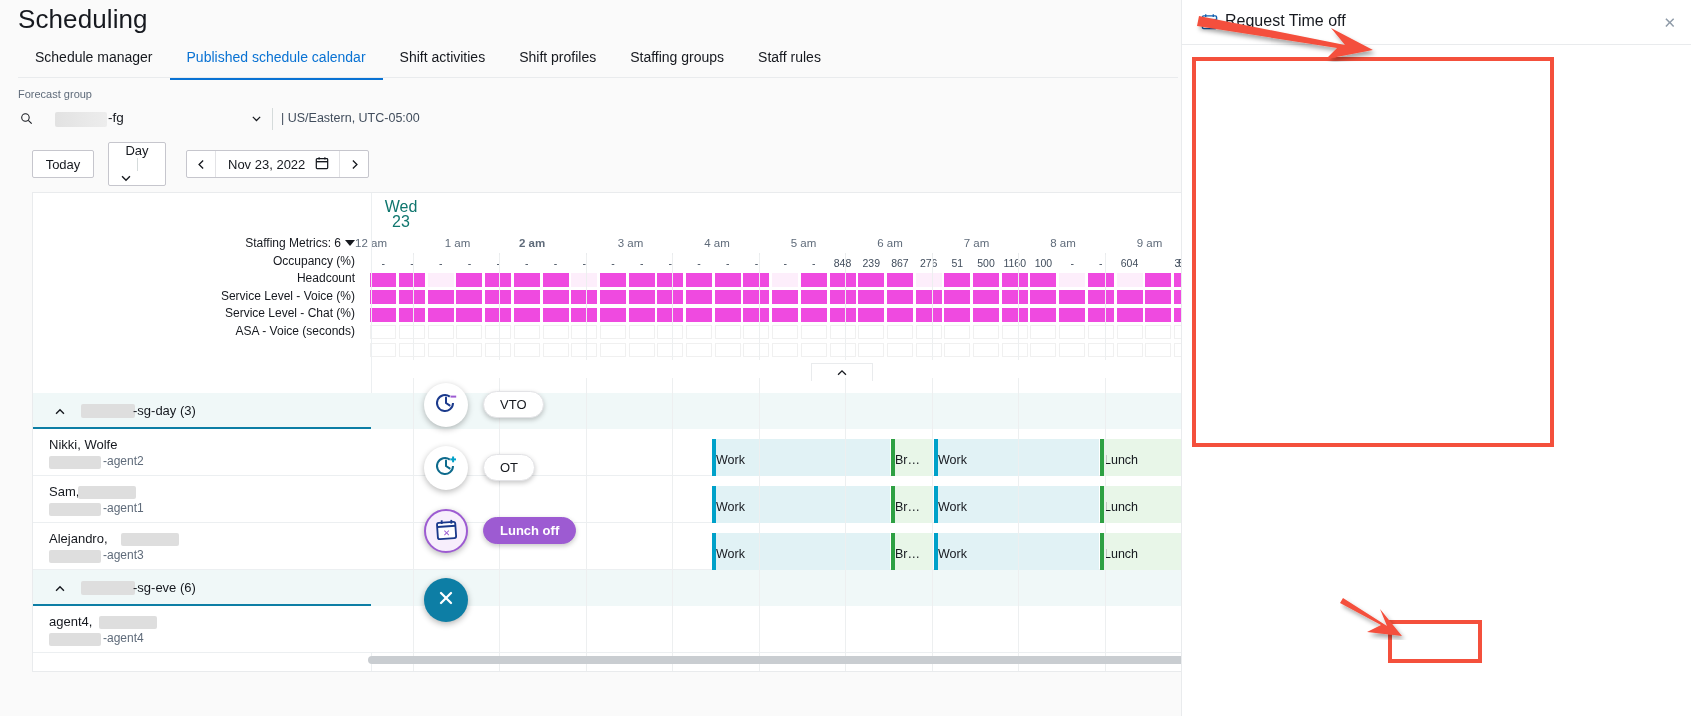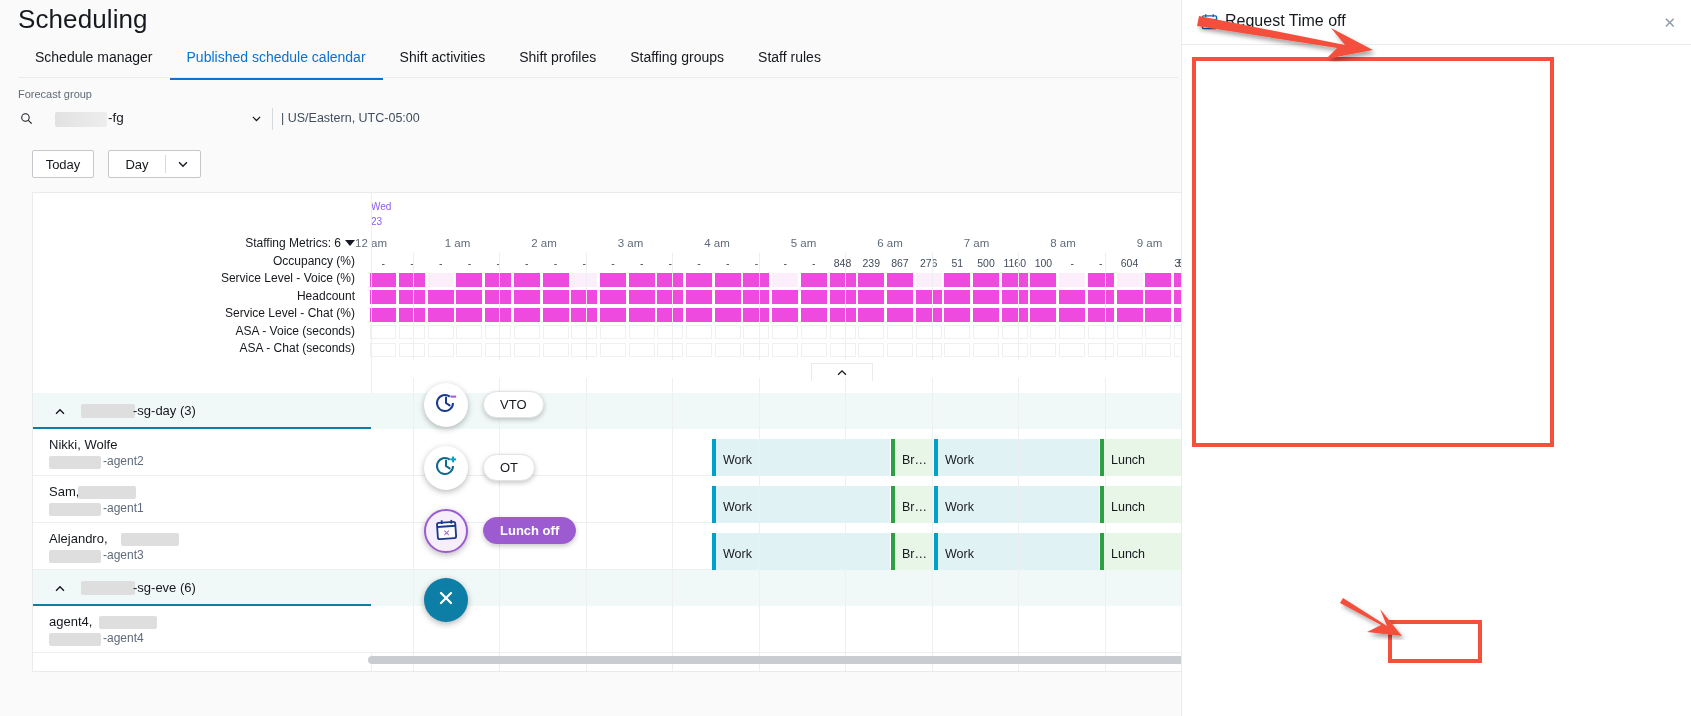--- a/index.html
+++ b/index.html
@@ -48,38 +48,38 @@
   .fg-divider { position: absolute; left: 254px; top: 0px; width: 1px; height: 22px; background: #d5dbdb; }
   .fg-tz { position: absolute; left: 263px; top: 3px; font-size: 12.5px; color: #414d5c; }
 
   .toolbar { position: absolute; left: 32px; top: 150px; height: 28px; display: flex; align-items: center; }
   .btn {
     height: 28px; border: 1px solid #c6c6cd; background: #fff; border-radius: 2px;
     font-size: 13px; color: #16191f; display: flex; align-items: center;
     justify-content: center; cursor: pointer; padding: 0 14px;
   }
   .btn-today { width: 62px; padding: 0; }
-  .seg { display: flex; margin-left: 14px; border: 1px solid #c6c6cd; border-radius: 2px; background: #fff; height: 28px; }
+  .seg { display: flex; margin-left: 14px; border: 1px solid #c6c6cd; border-radius: 2px; background: #fff; height: 44px; flex-direction: column; }
   .seg > div { display: flex; align-items: center; justify-content: center; font-size: 13px; color: #16191f; cursor: pointer; }
   .seg-label { width: 56px; }
   .seg-sep { width: 1px; background: #d5dbdb; height: 18px; align-self: center; }
   .seg-caret { width: 34px; }
   .datenav { display: flex; margin-left: 20px; border: 1px solid #c6c6cd; border-radius: 2px; background: #fff; height: 28px; }
   .datenav > div { display: flex; align-items: center; justify-content: center; cursor: pointer; font-size: 13px; color: #16191f; }
   .dn-prev, .dn-next { width: 28px; }
   .dn-mid { padding: 0 10px 0 12px; gap: 10px; border-left: 1px solid #e3e3e6; border-right: 1px solid #e3e3e6; }
 
   
   .calpanel {
     position: absolute; left: 32px; top: 192px; width: 1149px; height: 480px;
     background: #fff; border: 1px solid #e9ebed; border-right: none; overflow: hidden;
   }
   .daycol-head {
-    position: absolute; left: 338px; top: 6px; width: 60px; text-align: left;
-    font-size: 10px; color: #8b5cf6; line-height: 15px;
+    position: absolute; left: 338px; top: 6px; width: 60px; text-align: center;
+    font-size: 16px; color: #0f766e; line-height: 15px;
   }
   .metrics-labels {
     position: absolute; left: 0px; top: 42px; width: 330px; text-align: right;
   }
   .metrics-labels div { font-size: 12px; color: #16191f; height: 17.5px; line-height: 17.5px; padding-right: 8px; }
   .metrics-labels .mtop { font-weight: 400; }
   .caret-sm { display:inline-block; width:0;height:0;border-left:5px solid transparent;border-right:5px solid transparent;border-top:6px solid #16191f; vertical-align: 1px; margin-left: 4px;}
 
   .hours { position: absolute; left: 333px; top: 44px; height: 16px; }
   .hour { position: absolute; top: 0; font-size: 11.5px; color: #5f6b7a; text-align: center; }
@@ -105,21 +105,21 @@
   .grouprow .underline { position: absolute; left: 0; bottom: 0; width: 338px; height: 2px; background: #0d7ea5; }
   .grouprow .redact { position: absolute; left: 48px; top: 11px; width: 54px; height: 14px; background: #dedede; border-radius: 2px; }
   .agentrow { position: absolute; left: 0; width: 1149px; height: 47px; background: #fff; border-bottom: 1px solid #eceff1; }
   .agentrow .nm { position: absolute; left: 16px; top: 8px; font-size: 13px; color: #16191f; }
   .agentrow .sub { position: absolute; left: 16px; top: 25px; font-size: 12px; color: #5f6b7a; }
   .agentrow .redact { position: absolute; background: #dedede; border-radius: 2px; height: 13px; }
   .sepcol { position: absolute; left: 338px; top: 0; width: 1px; height: 480px; background: #eceff1; }
 
   .shiftbar {
     position: absolute; height: 42px; font-size: 12.5px; color: #16191f;
-    display: flex; align-items: center; padding-left: 7px; overflow: hidden; white-space: nowrap;
+    display: flex; align-items: center; padding-left: 0; overflow: hidden; white-space: nowrap;
   }
   .sb-work { background: #e1f2f5; border-left: 4px solid #00a1c9; }
   .sb-break { background: #e8f6e8; border-left: 4px solid #2ea043; }
   .sb-lunch { background: #e8f6e8; border-left: 4px solid #2ea043; }
 
   
   .fab { position: absolute; width: 44px; height: 44px; border-radius: 50%; background: #fff;
          box-shadow: 0 2px 6px rgba(0,0,0,.28); display: flex; align-items: center; justify-content: center; cursor: pointer; }
   .fab.tof { background: #f7eefc; border: 2px solid #9d5bd2; }
   .fab.close { background: #0d7ea5; box-shadow: 0 2px 6px rgba(0,0,0,.3); }
@@ -187,44 +187,66 @@
       <div class="btn btn-today">Today</div>
       <div class="seg">
         <div class="seg-label">Day</div>
         <div class="seg-sep"></div>
         <div class="seg-caret">
           <svg width="14" height="14" viewBox="0 0 16 16">
               <polyline points="3.5,6 8,10.5 12.5,6" fill="none" stroke="#16191f" stroke-width="1.6"></polyline>
             </svg>
         </div>
       </div>
+      <div class="datenav">
+        <div class="dn-prev">
+          <svg width="13" height="13" viewBox="0 0 16 16">
+              <polyline points="10,3 5,8 10,13" fill="none" stroke="#16191f" stroke-width="1.6"></polyline>
+            </svg>
+        </div>
+        <div class="dn-mid">
+          <span>Nov 23, 2022</span>
+          <span>
+            <svg width="14" height="14" viewBox="0 0 16 16">
+                <rect x="1.5" y="3" width="13" height="11.5" rx="1" fill="none" stroke="#16191f" stroke-width="1.4"></rect>
+                <line x1="1.5" y1="6.5" x2="14.5" y2="6.5" stroke="#16191f" stroke-width="1.6"></line>
+                <line x1="4.7" y1="1.4" x2="4.7" y2="4" stroke="#16191f" stroke-width="1.4"></line>
+                <line x1="11.3" y1="1.4" x2="11.3" y2="4" stroke="#16191f" stroke-width="1.4"></line>
+              </svg>
+          </span>
+        </div>
+        <div class="dn-next">
+          <svg width="13" height="13" viewBox="0 0 16 16">
+              <polyline points="6,3 11,8 6,13" fill="none" stroke="#16191f" stroke-width="1.6"></polyline>
+            </svg>
+        </div>
+      </div>
     </div>
 
     <div class="calpanel">
 
       <div class="daycol-head">
         <div>Wed</div>
         <div>23</div>
       </div>
 
       <div class="metrics-labels" id="metricLabels">
           <div class="mtop"><span>Staffing Metrics: 6</span><span class="caret-sm"></span></div>
           <div>Occupancy (%)</div>
+          <div>Headcount</div>
           <div>Service Level - Voice (%)</div>
-          <div>Headcount</div>
           <div>Service Level - Chat (%)</div>
           <div>ASA - Voice (seconds)</div>
-          <div>ASA - Chat (seconds)</div>
         </div>
 
       <div class="hours" id="hourAxis">
           <div class="hour" style="left: -25px; width: 60px;">12 am</div>
           <div class="hour" style="left: 61.5px; width: 60px;">1 am</div>
           <div class="hourline" style="left: 46.5px;"></div>
-          <div class="hour" style="left: 148px; width: 60px;">2 am</div>
+          <div class="hour" style="left: 136px; width: 60px; font-weight: bold;">2 am</div>
           <div class="hourline" style="left: 133px;"></div>
           <div class="hour" style="left: 234.5px; width: 60px;">3 am</div>
           <div class="hourline" style="left: 219.5px;"></div>
           <div class="hour" style="left: 321px; width: 60px;">4 am</div>
           <div class="hourline" style="left: 306px;"></div>
           <div class="hour" style="left: 407.5px; width: 60px;">5 am</div>
           <div class="hourline" style="left: 392.5px;"></div>
           <div class="hour" style="left: 494px; width: 60px;">6 am</div>
           <div class="hourline" style="left: 479px;"></div>
           <div class="hour" style="left: 580.5px; width: 60px;">7 am</div>

